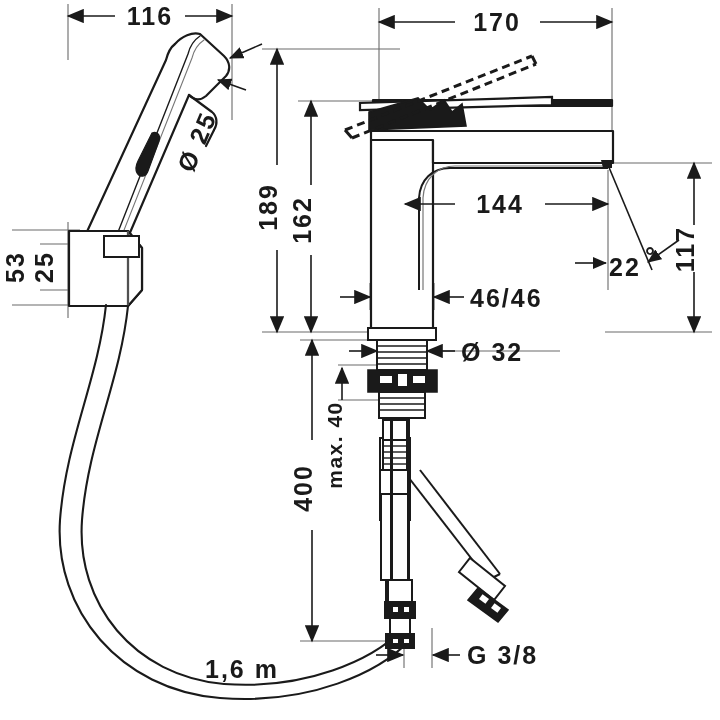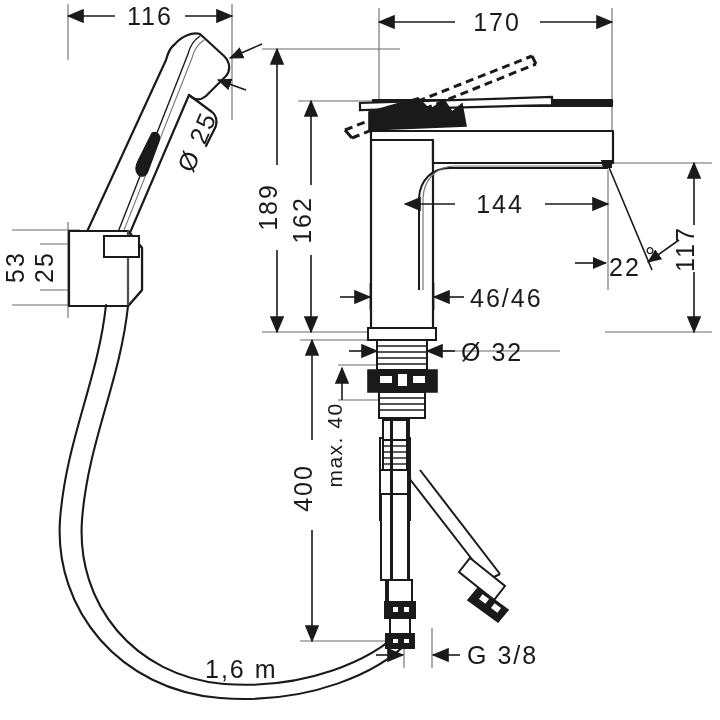--- a/index.html
+++ b/index.html
@@ -1,18 +1,18 @@
 <!DOCTYPE html>
 <html><head>
 <meta charset="utf-8">
 <style>
   html,body{margin:0;padding:0;background:#ffffff;}
   body{width:720px;height:720px;overflow:hidden;
        font-family:"Liberation Sans","DejaVu Sans",sans-serif;}
-  #sheet{position:relative;width:612px;height:720px;background:#ffffff;}
+  #sheet{position:relative;width:612px;height:720px;background:#ffffff;font-weight:bold;}
   svg{display:block;}
   .dimtext{font-family:"Liberation Sans","DejaVu Sans",sans-serif;
            font-size:25px;letter-spacing:2px;fill:#1a1a1a;}
   .dimtext-v{font-family:"Liberation Sans","DejaVu Sans",sans-serif;
              font-size:25px;letter-spacing:2px;fill:#1a1a1a;}
   .small{font-size:21px;letter-spacing:1.5px;}
 </style>
 </head>
 <body>
 

